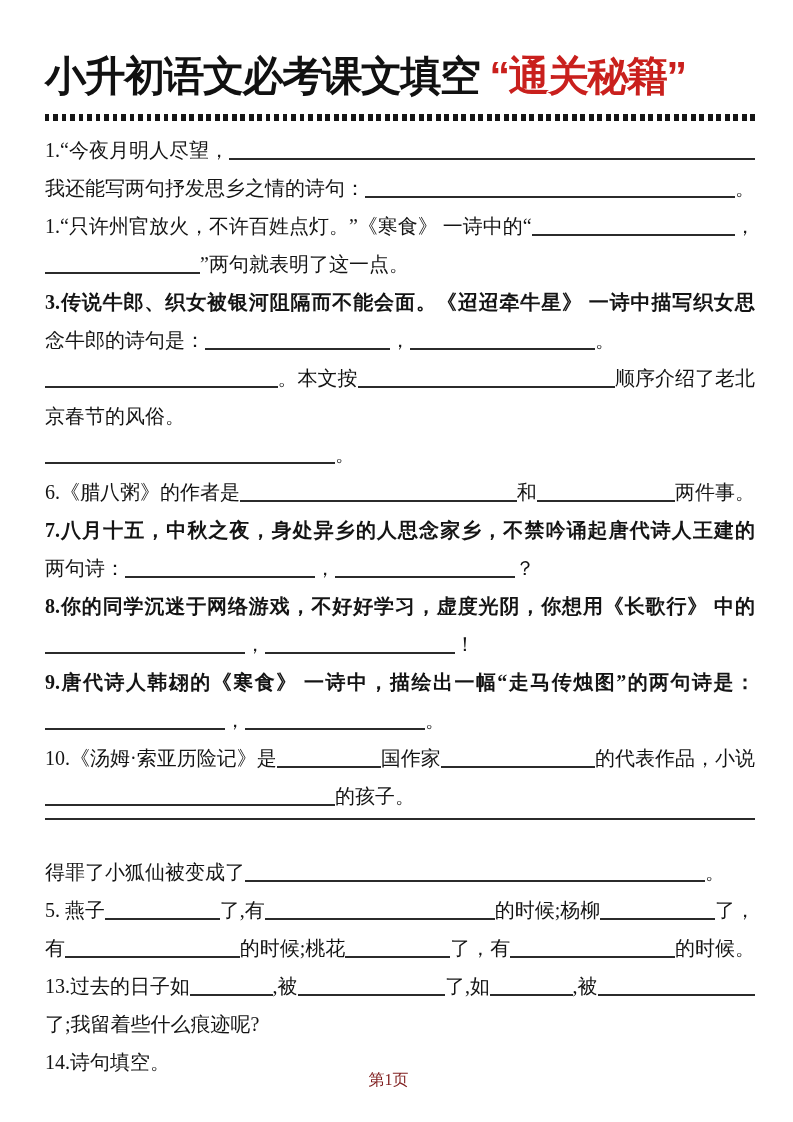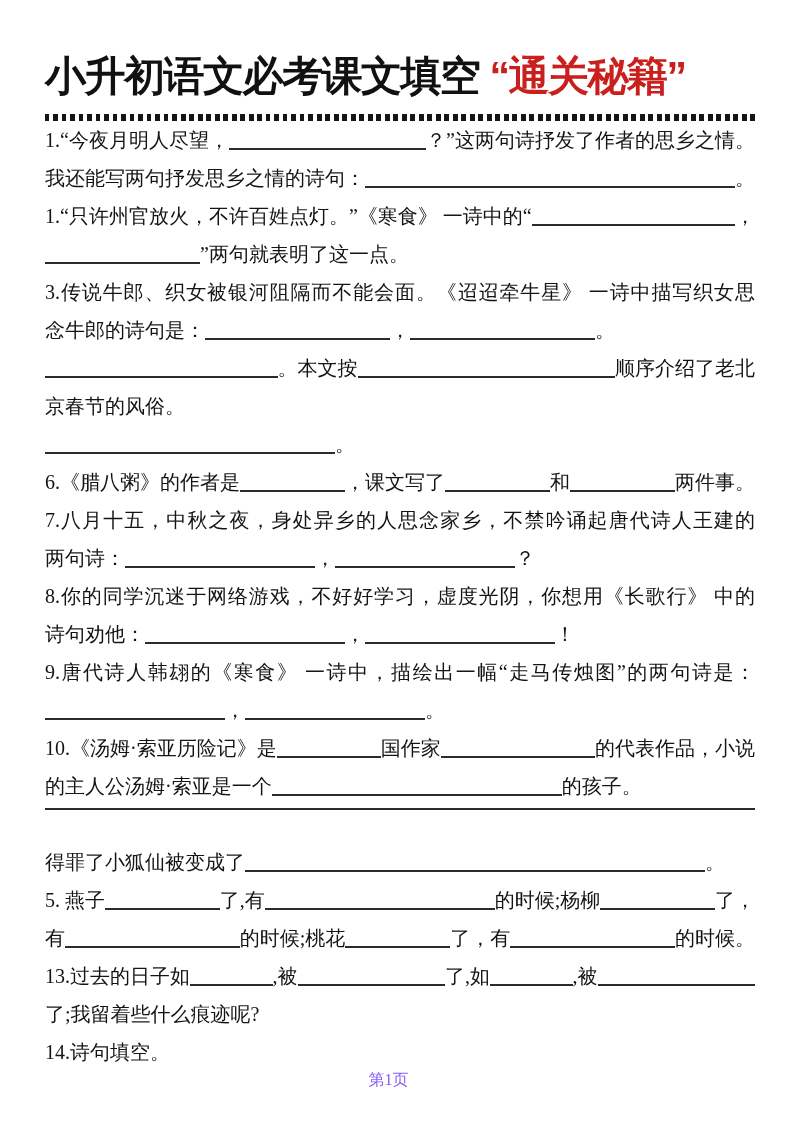--- a/index.html
+++ b/index.html
@@ -31,79 +31,80 @@
     white-space: nowrap;
   }
   .title-black { color: #111111; }
   .title-red   { color: var(--accent, #c9201d); margin-left: 10px; }
   .dotted-separator {
     margin-top: 12px;
     height: 7px;
     background-image: repeating-linear-gradient(90deg,
       #151515 0px, #151515 4.5px, transparent 4.5px, transparent 8.5px);
   }
-  .worksheet-body { }
+  .worksheet-body { margin-top: 10px; }
   .line {
     display: flex;
     align-items: baseline;
     height: 38px;
     line-height: 38px;
     font-size: 20px;
     white-space: pre;
   }
   .line.jtext {
     display: block;
     text-align: justify;
     text-align-last: justify;
+    font-weight: bold;
   }
   .seg-text { flex: 0 0 auto; }
   .seg-blank {
     display: block;
     height: 0;
     border-bottom: 2px solid #2b2b2b;
     transform: translateY(3px);
   }
   .page-footer {
     position: absolute;
     top: 1070px;
     left: 0;
     right: 16px;
     text-align: center;
     font-size: 16px;
     line-height: 20px;
-    color: #8b5cf6;
+    color: #7f1d1d;
   }
 </style>
 </head>
 <body>
 
 <div class="page">
   <div class="title-row">
     <span class="title-black">小升初语文必考课文填空</span><span class="title-red">“通关秘籍”</span>
   </div>
   <div class="dotted-separator"></div>
   <div class="worksheet-body">
-      <div class="line fill"><span class="seg-text">1.“今夜月明人尽望，</span><span class="seg-blank" style="flex-grow: 1; flex-basis: 125px;"></span><span class="seg-text">？”这两句诗抒发了作者的思乡之情。</span></div>
+      <div class="line fill"><span class="seg-text">1.“今夜月明人尽望，</span><span class="seg-blank" style="flex-grow: 1; flex-basis: 125px;"></span></div>
       <div class="line fill"><span class="seg-text">我还能写两句抒发思乡之情的诗句：</span><span class="seg-blank" style="flex-grow: 1; flex-basis: 350px;"></span><span class="seg-text">。</span></div>
       <div class="line fill"><span class="seg-text">1.“只许州官放火，不许百姓点灯。”《寒食》 一诗中的“</span><span class="seg-blank" style="flex-grow: 1; flex-basis: 135px;"></span><span class="seg-text">，</span></div>
       <div class="line"><span class="seg-blank" style="width: 155px;"></span><span class="seg-text">”两句就表明了这一点。</span></div>
       <div class="line fill jtext"><span class="seg-text">3.传说牛郎、织女被银河阻隔而不能会面。《迢迢牵牛星》 一诗中描写织女思</span></div>
       <div class="line"><span class="seg-text">念牛郎的诗句是：</span><span class="seg-blank" style="width: 185px;"></span><span class="seg-text">，</span><span class="seg-blank" style="width: 185px;"></span><span class="seg-text">。</span></div>
       <div class="line fill"><span class="seg-blank" style="flex-grow: 1; flex-basis: 90px;"></span><span class="seg-text">。本文按</span><span class="seg-blank" style="flex-grow: 1; flex-basis: 115px;"></span><span class="seg-text">顺序介绍了老北</span></div>
       <div class="line"><span class="seg-text">京春节的风俗。</span></div>
       <div class="line"><span class="seg-blank" style="width: 290px;"></span><span class="seg-text">。</span></div>
-      <div class="line fill"><span class="seg-text">6.《腊八粥》的作者是</span><span class="seg-blank" style="flex-grow: 1; flex-basis: 88px;"></span><span class="seg-text">，课文写了</span><span class="seg-blank" style="flex-grow: 1; flex-basis: 88px;"></span><span class="seg-text">和</span><span class="seg-blank" style="flex-grow: 1; flex-basis: 88px;"></span><span class="seg-text">两件事。</span></div>
+      <div class="line fill"><span class="seg-text">6.《腊八粥》的作者是</span><span class="seg-blank" style="flex-grow: 1; flex-basis: 88px;"></span><span class="seg-blank" style="flex-grow: 1; flex-basis: 88px;"></span><span class="seg-text">和</span><span class="seg-blank" style="flex-grow: 1; flex-basis: 88px;"></span><span class="seg-text">两件事。</span></div>
       <div class="line fill jtext"><span class="seg-text">7.八月十五，中秋之夜，身处异乡的人思念家乡，不禁吟诵起唐代诗人王建的</span></div>
       <div class="line"><span class="seg-text">两句诗：</span><span class="seg-blank" style="width: 190px;"></span><span class="seg-text">，</span><span class="seg-blank" style="width: 180px;"></span><span class="seg-text">？</span></div>
       <div class="line fill jtext"><span class="seg-text">8.你的同学沉迷于网络游戏，不好好学习，虚度光阴，你想用《长歌行》 中的</span></div>
-      <div class="line"><span class="seg-text">诗句劝他：</span><span class="seg-blank" style="width: 200px;"></span><span class="seg-text">，</span><span class="seg-blank" style="width: 190px;"></span><span class="seg-text">！</span></div>
+      <div class="line"><span class="seg-blank" style="width: 200px;"></span><span class="seg-text">，</span><span class="seg-blank" style="width: 190px;"></span><span class="seg-text">！</span></div>
       <div class="line fill jtext"><span class="seg-text">9.唐代诗人韩翃的《寒食》 一诗中，描绘出一幅“走马传烛图”的两句诗是：</span></div>
       <div class="line"><span class="seg-blank" style="width: 180px;"></span><span class="seg-text">，</span><span class="seg-blank" style="width: 180px;"></span><span class="seg-text">。</span></div>
       <div class="line fill"><span class="seg-text">10.《汤姆·索亚历险记》是</span><span class="seg-blank" style="flex-grow: 1; flex-basis: 80px;"></span><span class="seg-text">国作家</span><span class="seg-blank" style="flex-grow: 1; flex-basis: 130px;"></span><span class="seg-text">的代表作品，小说</span></div>
-      <div class="line"><span class="seg-text">的主人公汤姆·索亚是一个</span><span class="seg-blank" style="width: 290px;"></span><span class="seg-text">的孩子。</span></div>
+      <div class="line"><span class="seg-blank" style="width: 290px;"></span><span class="seg-text">的孩子。</span></div>
       <div class="line fill"><span class="seg-blank" style="flex-grow: 1; flex-basis: 180px;"></span></div>
       <div class="line"><span class="seg-text">得罪了小狐仙被变成了</span><span class="seg-blank" style="width: 460px;"></span><span class="seg-text">。</span></div>
       <div class="line fill"><span class="seg-text">5. 燕子</span><span class="seg-blank" style="flex-grow: 1; flex-basis: 90px;"></span><span class="seg-text">了,有</span><span class="seg-blank" style="flex-grow: 1; flex-basis: 205px;"></span><span class="seg-text">的时候;杨柳</span><span class="seg-blank" style="flex-grow: 1; flex-basis: 90px;"></span><span class="seg-text">了，</span></div>
       <div class="line fill"><span class="seg-text">有</span><span class="seg-blank" style="flex-grow: 1; flex-basis: 160px;"></span><span class="seg-text">的时候;桃花</span><span class="seg-blank" style="flex-grow: 1; flex-basis: 90px;"></span><span class="seg-text">了，有</span><span class="seg-blank" style="flex-grow: 1; flex-basis: 150px;"></span><span class="seg-text">的时候。</span></div>
       <div class="line fill"><span class="seg-text">13.过去的日子如</span><span class="seg-blank" style="flex-grow: 1; flex-basis: 75px;"></span><span class="seg-text">,被</span><span class="seg-blank" style="flex-grow: 1; flex-basis: 140px;"></span><span class="seg-text">了,如</span><span class="seg-blank" style="flex-grow: 1; flex-basis: 75px;"></span><span class="seg-text">,被</span><span class="seg-blank" style="flex-grow: 1; flex-basis: 150px;"></span></div>
       <div class="line"><span class="seg-text">了;我留着些什么痕迹呢?</span></div>
       <div class="line"><span class="seg-text">14.诗句填空。</span></div>
     </div>
   <div class="page-footer">第1页</div>
 </div>

